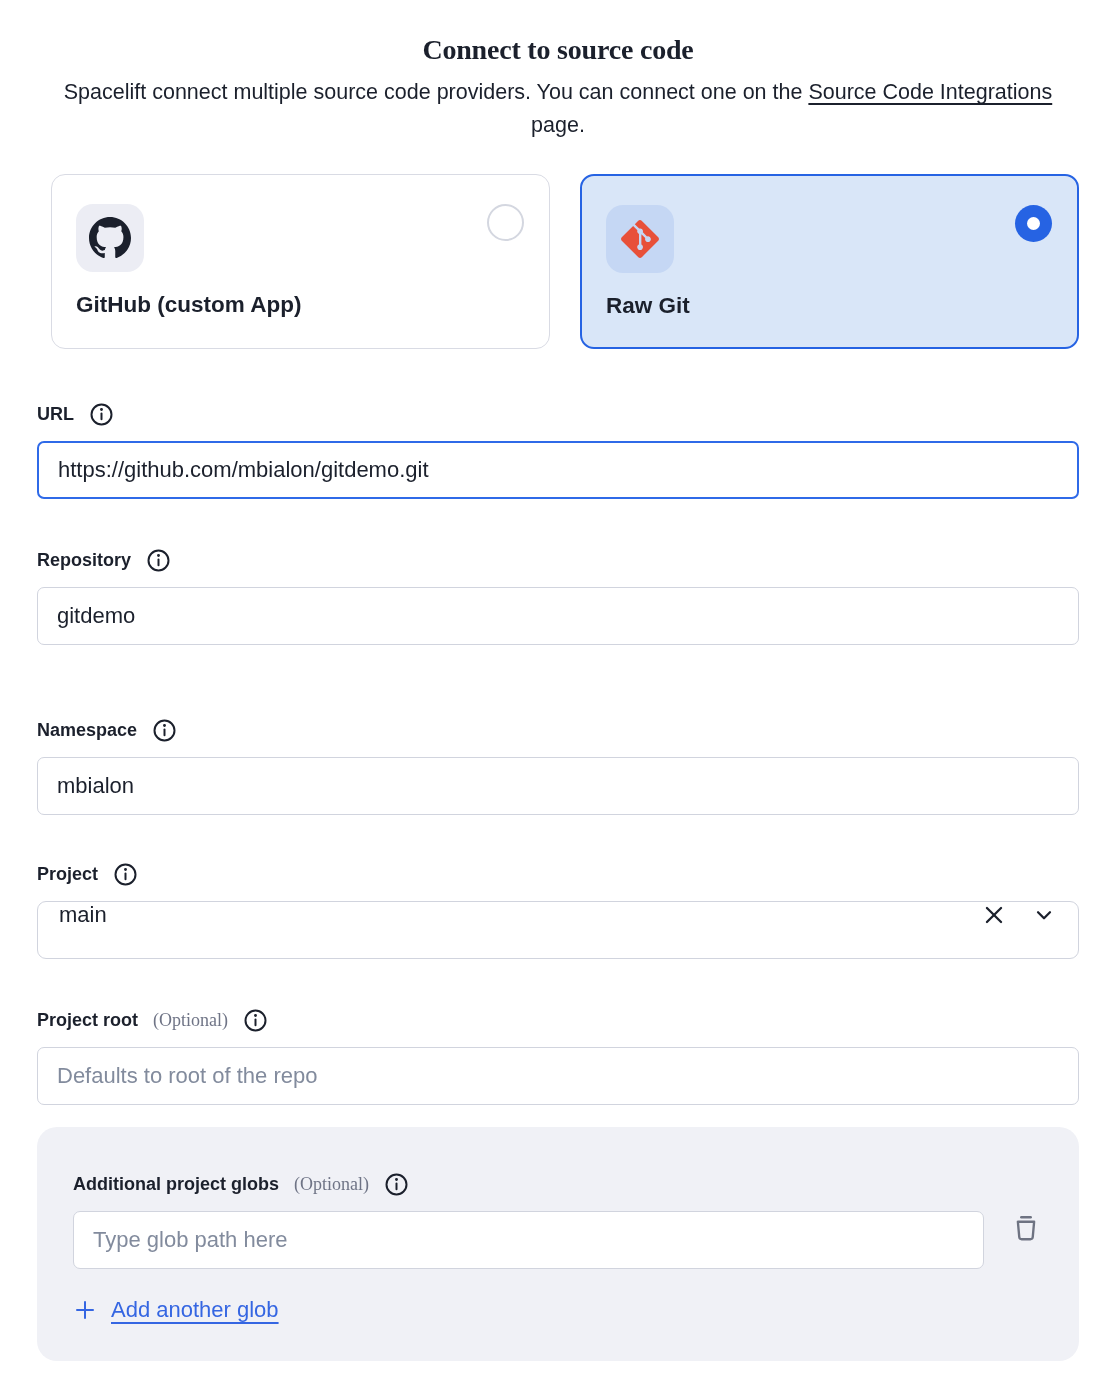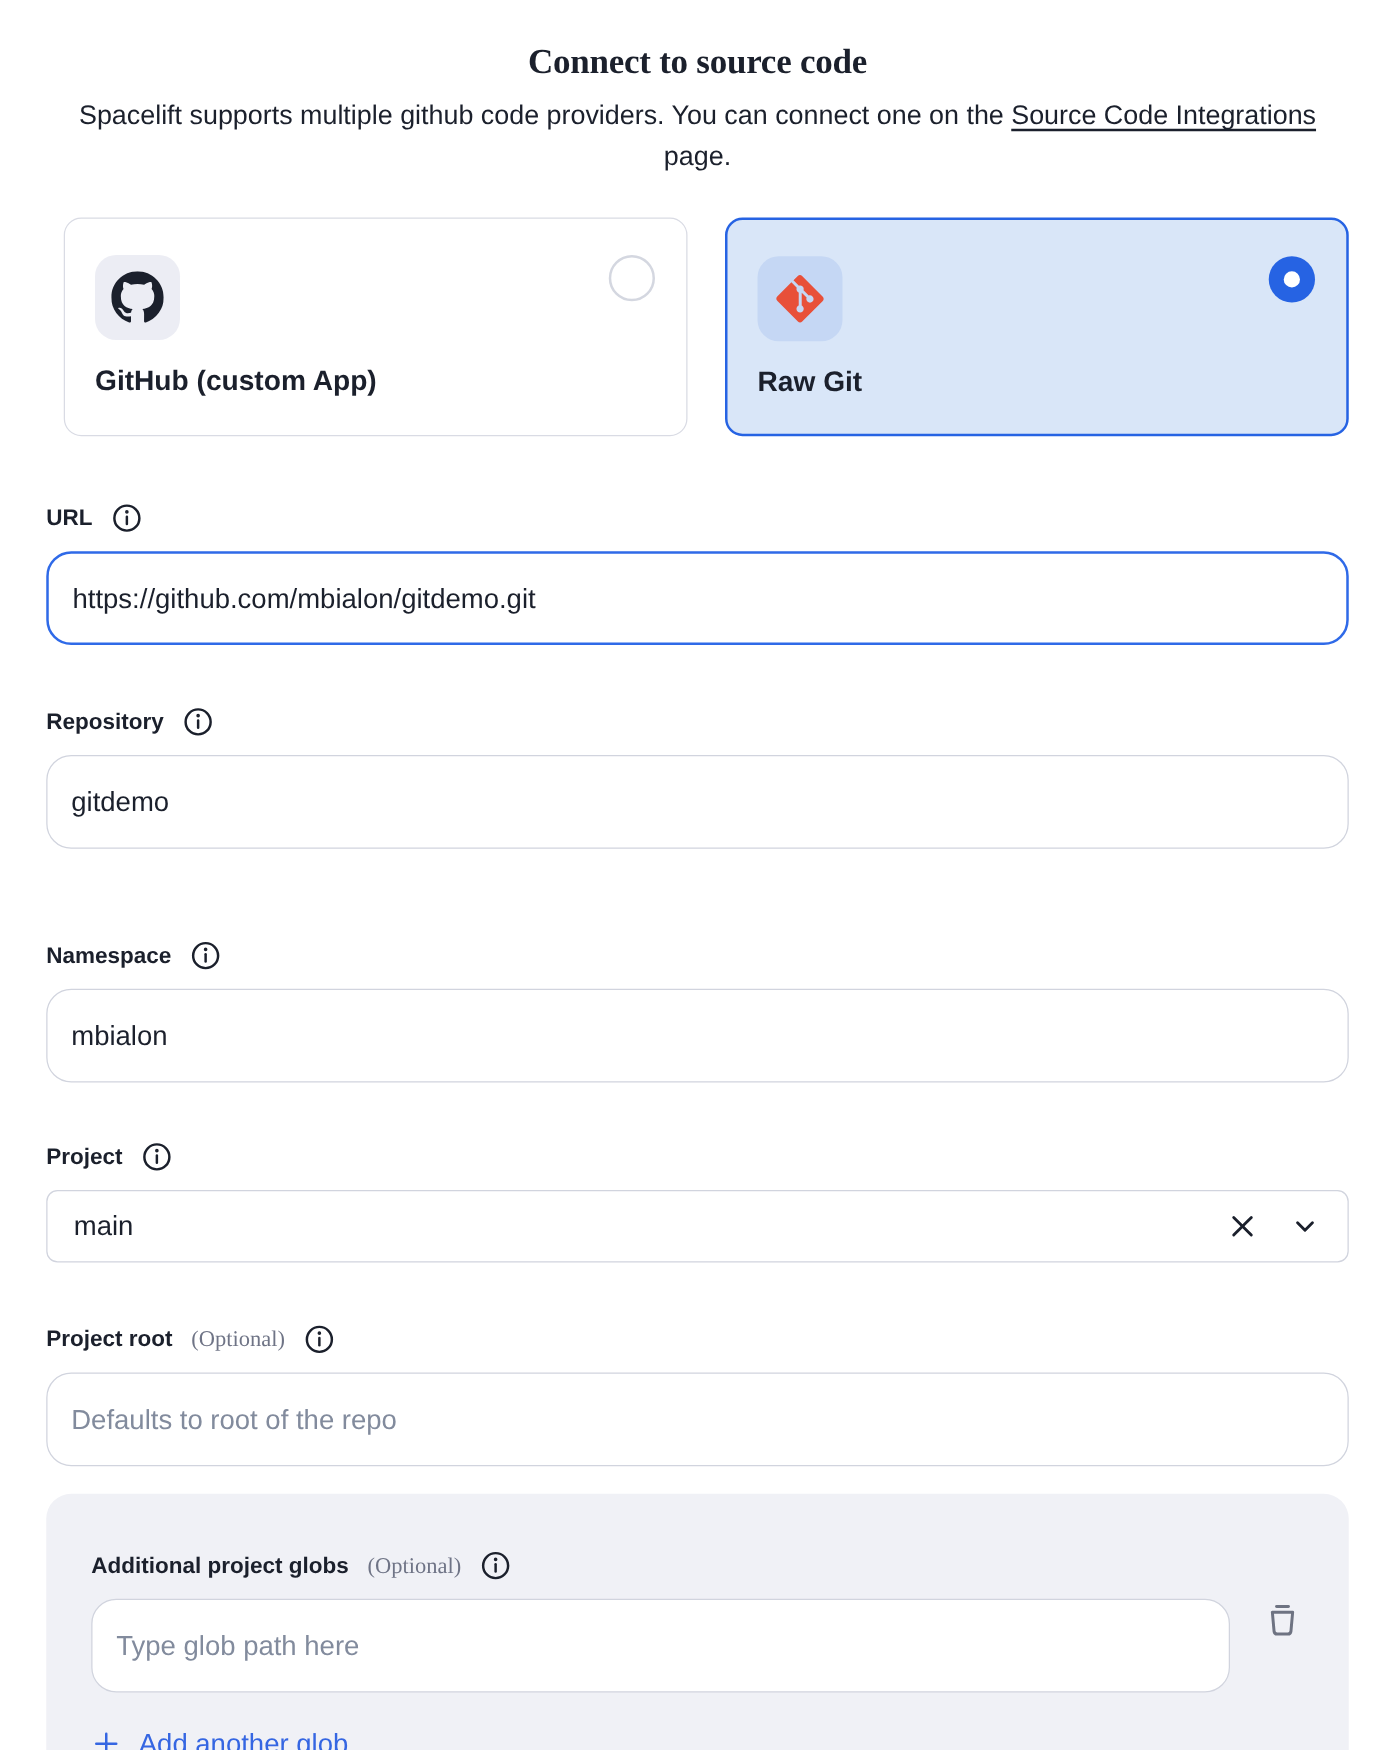--- a/index.html
+++ b/index.html
@@ -30,28 +30,28 @@
   .radio.checked .dot { width:13px; height:13px; background:#fff; border-radius:50%; }
 
   
   .field { margin-top:48px; }
   .field.url-field { margin-top:52px; }
   .field.namespace-field { margin-top:72px; }
   .field.branch-field { margin-top:46px; }
   .label-row { display:flex; align-items:center; gap:15px; font-size:18px; font-weight:600; line-height:26px; }
   .optional { font-weight:400; color:#6f7486;font-family:Liberation Serif, serif; }
   .info-icon { width:25px; height:25px; color:#1b202c; flex:0 0 auto; }
-  .text-input { display:block; margin-top:14px; width:100%; height:75px; box-sizing:border-box;
-                border:1.5px solid #d1d4de; border-radius:20px; padding:0 19px; font-size:22px;
+  .text-input { display:block; margin-top:14px; width:100%; height:58px; box-sizing:border-box;
+                border:1.5px solid #d1d4de; border-radius:7px; padding:0 19px; font-size:22px;
                 font-family:inherit; color:#1b202c; background:#fff; outline:none; }
   .text-input.focused { border:2px solid #2f6ae8; }
   .text-input::placeholder { color:#828b9d; opacity:1; }
 
   .select { margin-top:14px; height:58px; box-sizing:border-box; border:1.5px solid #d1d4de; border-radius:9px;
-            display:flex; align-items:center; padding:0 21px; font-size:22px; background:#fff; cursor:pointer; }
+            display:flex; padding:0 21px; font-size:22px; background:#fff; cursor:pointer; }
   .select .value { flex:1; }
   .select .ctl { width:26px; height:26px; color:#1b202c; }
   .select .clear { margin-right:24px; }
 
   
   .globs-panel { margin-top:22px; background:#f0f1f6; border-radius:20px; padding:44px 36px 35px; }
   .glob-row { display:flex; margin-top:14px; }
   .glob-row .text-input { margin-top:0; flex:1; }
   .trash-btn { margin-left:27px; width:32px; height:34px; color:#6e7382; background:none; border:none; padding:0; cursor:pointer; flex:0 0 auto; }
   .trash-btn svg { width:30px; height:32px; display:block; }
@@ -59,21 +59,21 @@
               font-size:22px; font-weight:500; background:none; border:none; padding:0; font-family:inherit; cursor:pointer; }
   .add-glob .plus { width:24px; height:24px; }
   .add-glob .text { text-decoration:underline; text-underline-offset:5px; }
 </style>
 </head>
 <body>
 
 <div class="page">
 
   <h1 class="title">Connect to source code</h1>
-  <p class="subtitle"><span>Spacelift supports multiple github code providers. You can connect one on the </span><a>Source Code Integrations</a><span> page.</span></p>
+  <p class="subtitle"><span>Spacelift connect multiple source code providers. You can connect one on the </span><a>Source Code Integrations</a><span> page.</span></p>
 
   <div class="cards">
 
     <div class="card">
       <div class="icon-tile tile-github">
         <svg width="42" height="42" viewBox="0 0 16 16" fill="#1b202c" aria-hidden="true">
           <path d="M8 0C3.58 0 0 3.58 0 8c0 3.54 2.29 6.53 5.47 7.59.4.07.55-.17.55-.38 0-.19-.01-.82-.01-1.49-2.01.37-2.53-.49-2.69-.94-.09-.23-.48-.94-.82-1.13-.28-.15-.68-.52-.01-.53.63-.01 1.08.58 1.23.82.72 1.21 1.87.87 2.33.66.07-.52.28-.87.51-1.07-1.78-.2-3.64-.89-3.64-3.95 0-.87.31-1.59.82-2.15-.08-.2-.36-1.02.08-2.12 0 0 .67-.21 2.2.82.64-.18 1.32-.27 2-.27s1.36.09 2 .27c1.53-1.04 2.2-.82 2.2-.82.44 1.1.16 1.92.08 2.12.51.56.82 1.27.82 2.15 0 3.07-1.87 3.75-3.65 3.95.29.25.54.73.54 1.48 0 1.07-.01 1.93-.01 2.2 0 .21.15.46.55.38A8.01 8.01 0 0 0 16 8c0-4.42-3.58-8-8-8"></path>
         </svg>
       </div>
       <div class="radio"></div>

